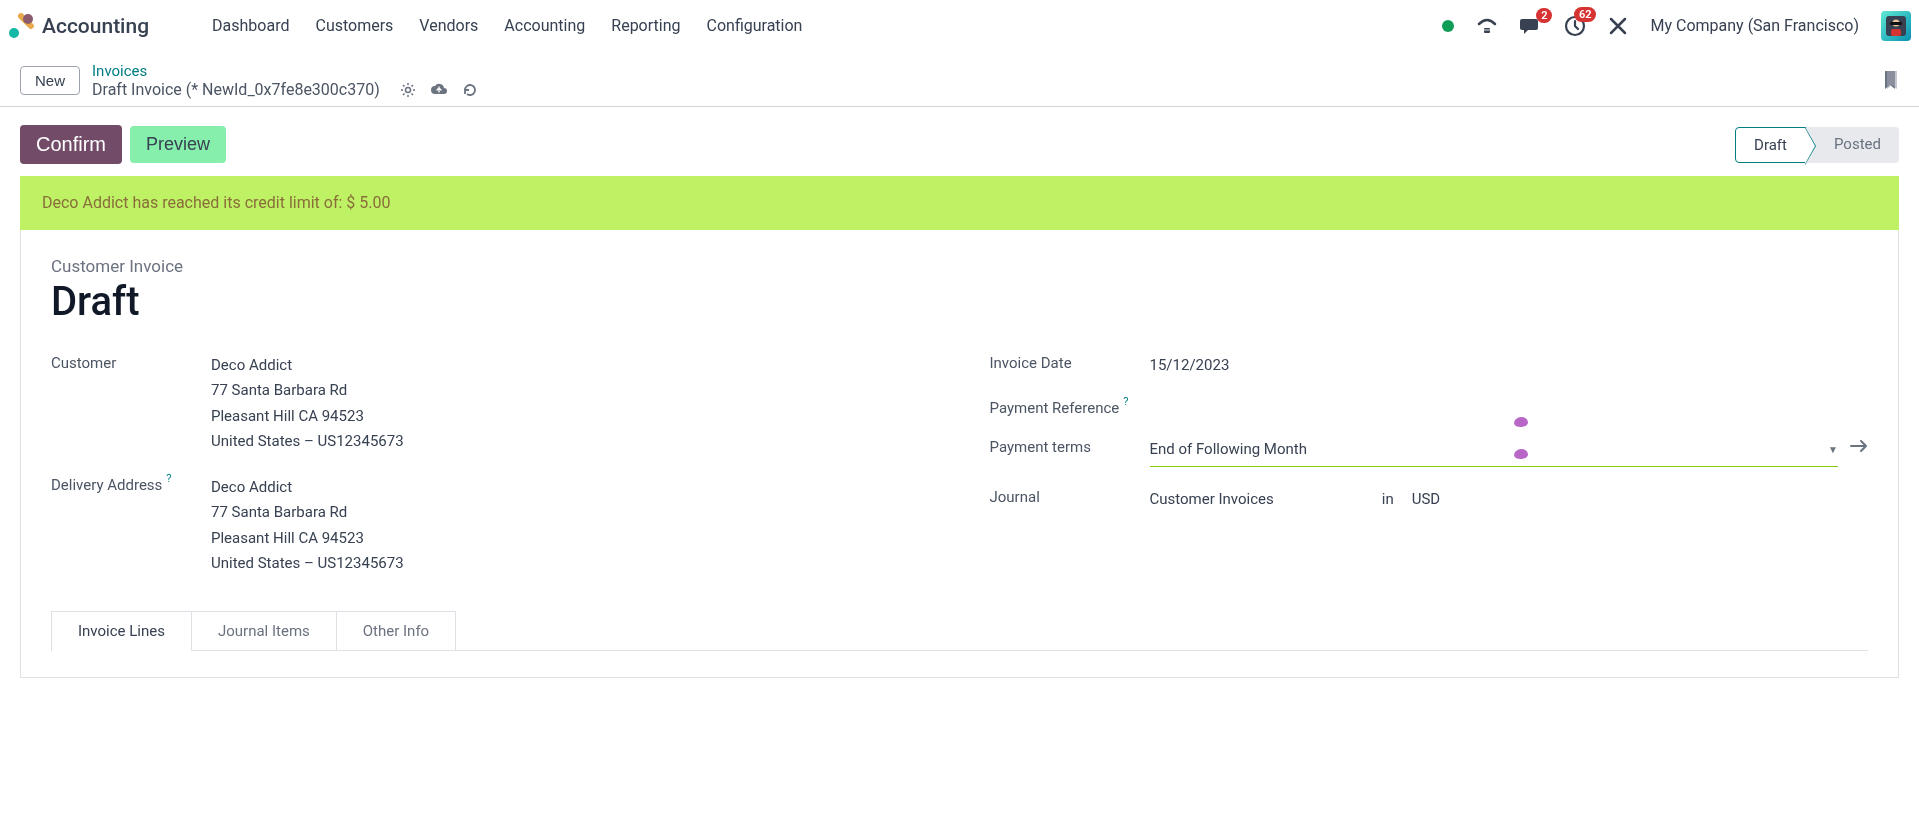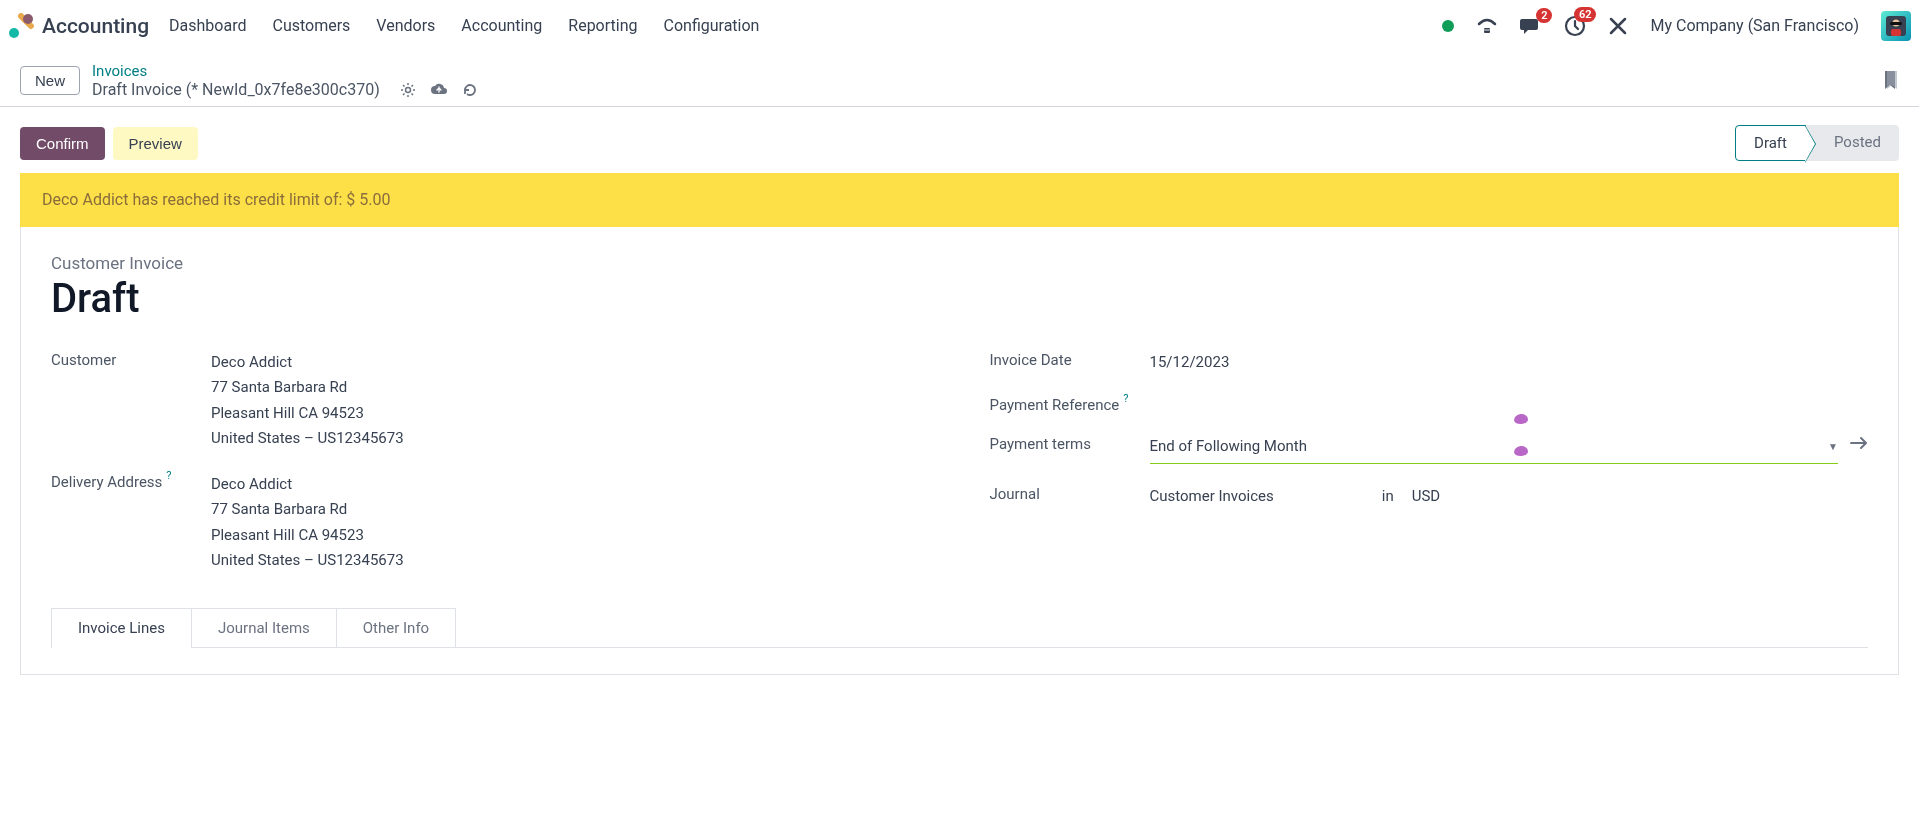--- a/index.html
+++ b/index.html
@@ -3,52 +3,52 @@
 <meta charset="utf-8">
 <style>
 * { box-sizing: border-box; margin: 0; padding: 0; }
 body { font-family: -apple-system, BlinkMacSystemFont, "Segoe UI", Roboto, sans-serif; font-size: 15px; color: #374151; background: #fff; }
 
 
 .topnav { display: flex; align-items: center; padding: 0 8px; height: 52px; border-bottom: 1px solid transparent; }
 .app-logo { display: flex; align-items: center; gap: 8px; margin-right: 20px; }
 .app-icon { width: 26px; height: 26px; position: relative; }
 .app-title { font-size: 21px; font-weight: 500; color: #374151; }
-.nav-items { display: flex; gap: 26px; }
+.nav-items { display: flex; gap: 26px; margin-left: 43px; }
 .nav-item { color: #374151; font-size: 16px; cursor: pointer; }
 .topnav-right { margin-left: auto; display: flex; align-items: center; gap: 22px; }
 .status-dot { width: 12px; height: 12px; border-radius: 50%; background: #0f9d58; }
 .icon-btn { position: relative; cursor: pointer; color: #4b5563; }
 .badge { position: absolute; top: -8px; right: -10px; background: #d63333; color: #fff; border-radius: 10px; font-size: 11px; padding: 1px 5px; font-weight: 600; min-width: 16px; text-align: center; }
 .company-name { font-size: 16px; color: #374151; }
 .avatar { width: 30px; height: 30px; border-radius: 4px; background: linear-gradient(135deg,#5eead4,#0891b2); display:flex; align-items:center; justify-content:center; }
 
 
 .breadcrumb-bar { display: flex; align-items: center; padding: 10px 20px 7px; border-bottom: 1px solid #d1d5db; }
 .new-btn { border: 1px solid #9ca3af; background: #fff; color: #374151; padding: 5px 14px; border-radius: 4px; font-size: 15px; cursor: pointer; margin-right: 12px; }
 .bc-col { display: flex; flex-direction: column; }
 .bc-link { color: #017e84; font-size: 15px; cursor: pointer; }
 .bc-current { display: flex; align-items: center; gap: 20px; font-size: 16px; color: #4b5563; }
 .bc-actions { display: flex; gap: 14px; color: #6b7280; }
 .bookmark-area { margin-left: auto; color: #6b7280; }
 
 
 .content { padding: 18px 20px; }
 .action-bar { display: flex; align-items: center; gap: 8px; margin-bottom: 12px; }
-.btn-primary { background: #714b67; color: #fff; border: none; padding: 8px 16px; border-radius: 4px; font-size: 15px; cursor: pointer; }
-.btn-secondary { background: #fef9c3; color: #374151; border: none; padding: 8px 16px; border-radius: 4px; font-size: 15px; cursor: pointer; }
+.btn-primary { background: #714b67; color: #fff; border: none; padding: 8px 16px; border-radius: 4px; font-size: 20px; cursor: pointer; }
+.btn-secondary { background: #86efac; color: #374151; border: none; padding: 8px 16px; border-radius: 4px; font-size: 18px; cursor: pointer; }
 .status-flow { margin-left: auto; display: flex; }
 .status-step { padding: 8px 18px; font-size: 15px; position: relative; background: #e7e9ed; color: #6b7280; }
 .status-step.active { background: #fff; border: 1px solid #017e84; color: #374151; border-radius: 4px 0 0 4px; }
 .status-step.active::after { content:''; position:absolute; right:-10px; top:0; bottom:0; width:0;height:0; border-top:18px solid transparent; border-bottom:18px solid transparent; border-left:10px solid #fff; z-index:2; }
 .status-step.active::before { content:''; position:absolute; right:-11px; top:-1px; bottom:-1px; width:0;height:0; border-top:19px solid transparent; border-bottom:19px solid transparent; border-left:11px solid #017e84; z-index:1; }
 .status-step:last-child { padding-left: 28px; border-radius: 0 4px 4px 0; }
 
 
-.alert { background: #fde047; color: #8a6d3b; padding: 14px 22px; border-radius: 0; font-size: 16px; line-height: 1.6; }
+.alert { background: #bef264; color: #8a6d3b; padding: 14px 22px; border-radius: 0; font-size: 16px; line-height: 1.6; }
 
 
 .sheet { background: #fff; border: 1px solid #dee2e6; border-top: none; padding: 26px 30px; }
 .doc-type { font-size: 17px; color: #6b7280; margin-bottom: 2px; }
 .doc-title { font-size: 40px; font-weight: 500; color: #111827; margin-bottom: 28px; }
 .form-cols { display: flex; gap: 60px; }
 .form-col { flex: 1; }
 .field-row { display: flex; margin-bottom: 20px; align-items: flex-start; }
 .field-label { width: 160px; font-size: 15px; color: #4b5563; padding-top: 1px; display:flex; align-items:flex-start; gap:4px; }
 .field-value { flex: 1; font-size: 15px; color: #374151; line-height: 1.7; }

